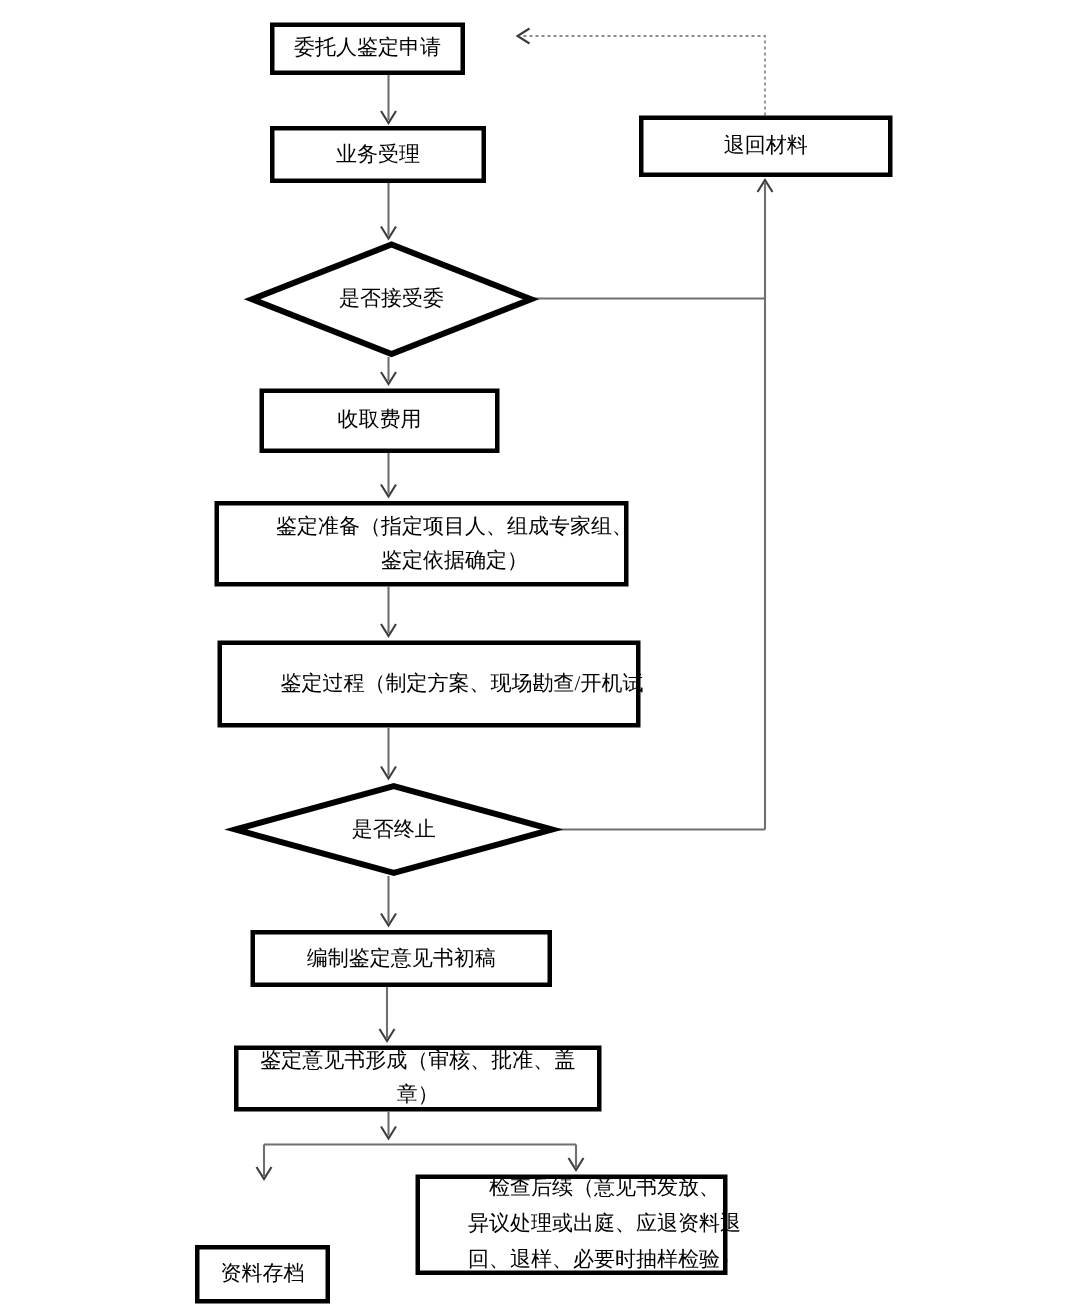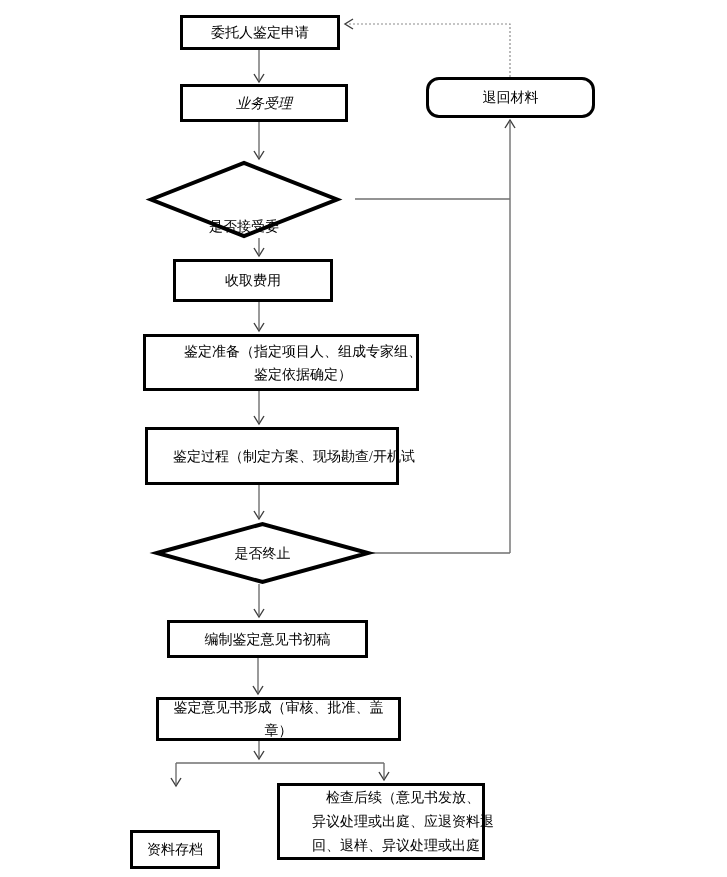--- a/index.html
+++ b/index.html
@@ -107,47 +107,47 @@
     <g>
       <path class="cline" d="M510,553 L510,122"></path>
         <path class="chead" d="M505,128 L510,120 L515,128"></path>
     </g>
     <g>
       <path class="cdash" d="M510,77 L510,24 L347,24"></path>
       <path class="chead" d="M353,19 L345,24 L353,29"></path>
     </g>
   </svg>
 
-  <div class="node process" style="left:180px;top:15px;width:160px;height:35px;">
+  <div class="node process" style="left:180px;top:15px;width:130px;height:35px;">
     <span>委托人鉴定申请</span>
   </div>
 
-  <div class="node process" style="left:180px;top:84px;width:168px;height:38px;font-style:italic;">
+  <div class="node process" style="left:180px;top:84px;width:144px;height:38px;">
     <span>业务受理</span>
   </div>
 
-  <div class="node decision" style="left:149px;top:161px;width:190px;height:77px;align-items:flex-end;">
+  <div class="node decision" style="left:166px;top:161px;width:190px;height:77px;">
     <svg viewBox="0 0 190 77">
       <polygon class="diamond" points="2,38.5 95,2 188,38.5 95,75"></polygon>
     </svg>
     <span class="lbl">是否接受委</span>
   </div>
 
   <div class="node process" style="left:173px;top:259px;width:160px;height:43px;">
     <span>收取费用</span>
   </div>
 
   <div class="node process" style="left:143px;top:334px;width:276px;height:57px;">
     <div class="txt">
       <div>鉴定准备（指定项目人、组成专家组、</div>
       <div>鉴定依据确定）</div>
     </div>
   </div>
 
-  <div class="node process" style="left:145px;top:427px;width:254px;height:58px;">
+  <div class="node process" style="left:145px;top:427px;width:282px;height:58px;">
     <div class="txt">
       <div>鉴定过程（制定方案、现场勘查/开机试</div>
     </div>
   </div>
 
   <div class="node decision" style="left:155px;top:522px;width:215px;height:62px;">
     <svg viewBox="0 0 215 62">
       <polygon class="diamond" points="2,31 107.5,2 213,31 107.5,60"></polygon>
     </svg>
     <span class="lbl">是否终止</span>
@@ -158,25 +158,25 @@
   </div>
 
   <div class="node process" style="left:156px;top:697px;width:245px;height:44px;">
     <span>鉴定意见书形成（审核、批准、盖章）</span>
   </div>
 
   <div class="node process" style="left:130px;top:830px;width:90px;height:39px;">
     <span>资料存档</span>
   </div>
 
-  <div class="node process" style="left:277px;top:783px;width:208px;height:77px;line-height:24px;">
+  <div class="node process" style="left:277px;top:783px;width:208px;height:67px;line-height:24px;">
     <div class="txt">
       <div>检查后续（意见书发放、</div>
       <div>异议处理或出庭、应退资料退</div>
-      <div>回、退样、异议处理或出庭）</div>
+      <div>回、退样、必要时抽样检验）</div>
     </div>
   </div>
 
-  <div class="node process" style="left:426px;top:77px;width:169px;height:41px;border-radius:13px;">
+  <div class="node process" style="left:426px;top:77px;width:169px;height:41px;">
     <span>退回材料</span>
   </div>
 
 </div>
 
 </body></html>

